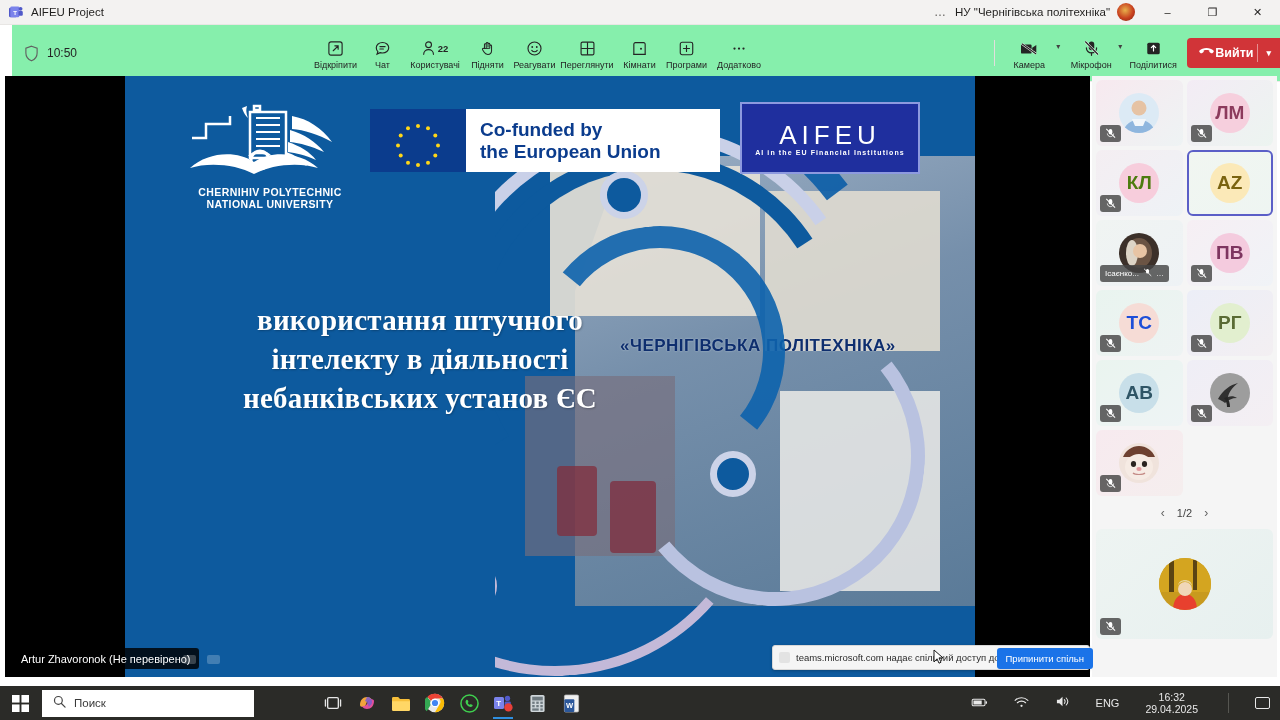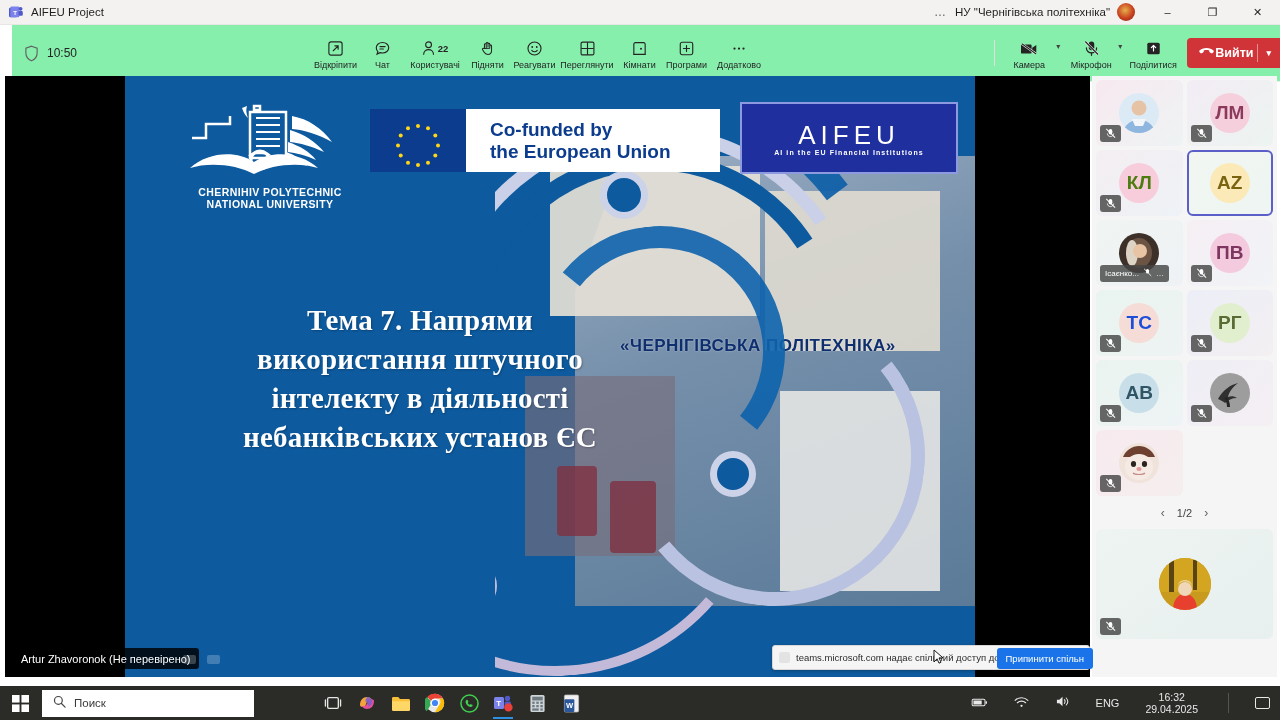--- a/index.html
+++ b/index.html
@@ -81,24 +81,24 @@
   .cpnu-text { color: #fff; font-size: 10.5px; font-weight: 700; line-height: 12px; letter-spacing: .4px; margin-top: 2px; }
 
   .eu-badge {
     position: absolute; left: 245px; top: 15px; width: 350px; height: 63px;
     background: #ffffff; display: flex; align-items: stretch;
   }
   .eu-flag { width: 96px; background: #0b3c8d; position: relative; }
   .eu-stars { position: absolute; inset: 0; }
   .eu-label {
     flex: 1; display: flex; flex-direction: column; justify-content: center;
-    padding-left: 14px; color: #0b3c8d; font-weight: 700; font-size: 19px; line-height: 22px; margin-left: 10px;
+    padding-left: 14px; color: #0b3c8d; font-weight: 700; font-size: 19px; line-height: 22px;
   }
   .aifeu {
-    position: absolute; left: 615px; top: 8px; width: 218px; height: 72px;
+    position: absolute; left: 615px; top: 8px; width: 180px; height: 72px;
     background: #1f2f9e; border: 2px solid #8d9adf; display: flex;
     flex-direction: column; align-items: center; justify-content: center;
   }
   .aifeu-main { color: #fff; font-size: 26px; font-weight: 400; letter-spacing: 5px; line-height: 28px; }
   .aifeu-sub { color: #fff; font-size: 7px; font-weight: 700; letter-spacing: 1.1px; }
 
   .slide-title {
     position: absolute; left: 55px; top: 225px; width: 480px;
     text-align: center; color: #ffffff;
     font-family: "Liberation Serif", serif; font-weight: 700;
@@ -471,21 +471,20 @@
             </div>
           </div>
 
           <div class="aifeu">
             <div class="aifeu-main">AIFEU</div>
             <div class="aifeu-sub">AI in the EU Financial Institutions</div>
           </div>
         </div>
 
         <div class="slide-title">
-          <div>Тема 7. Напрями</div>
           <div>використання штучного</div>
           <div>інтелекту в діяльності</div>
           <div>небанківських установ ЄС</div>
         </div>
       </div>
     </div>
 
     <div class="presenter-name">Artur Zhavoronok (Не перевірено)</div>
     <div class="ctrl-dot" style="left:178px;"></div>
     <div class="ctrl-dot" style="left:202px;"></div>

